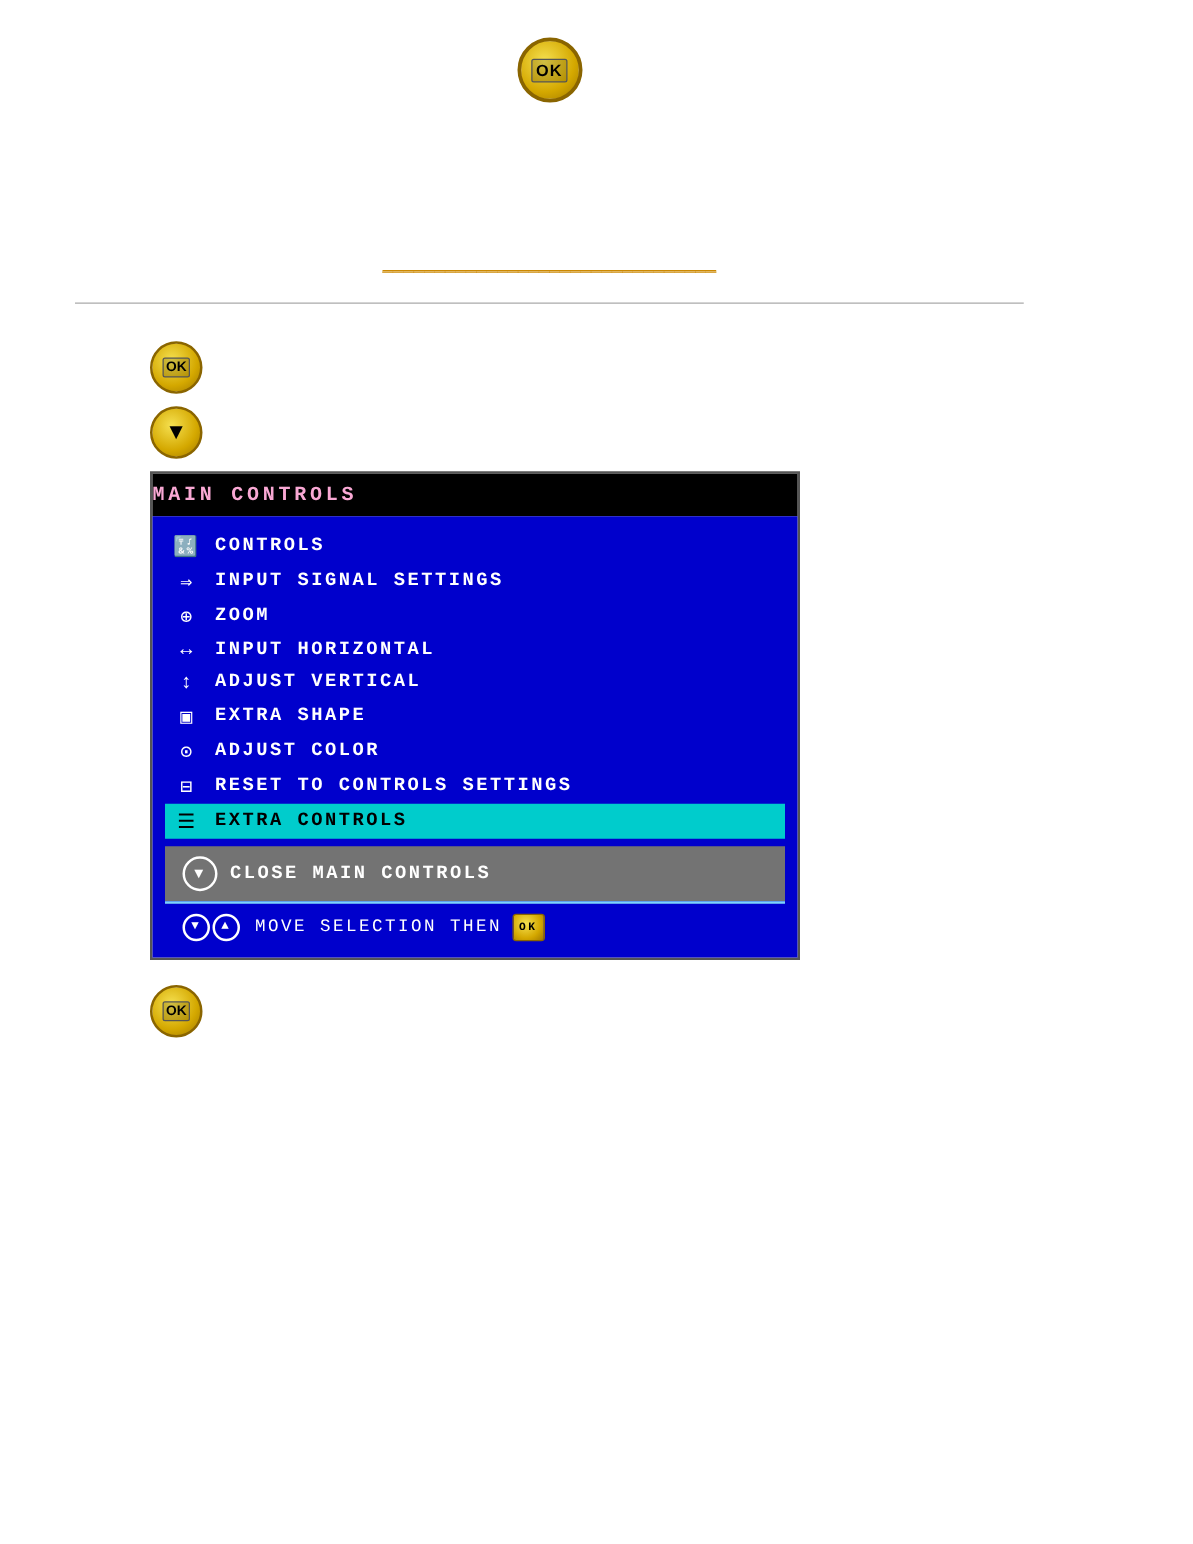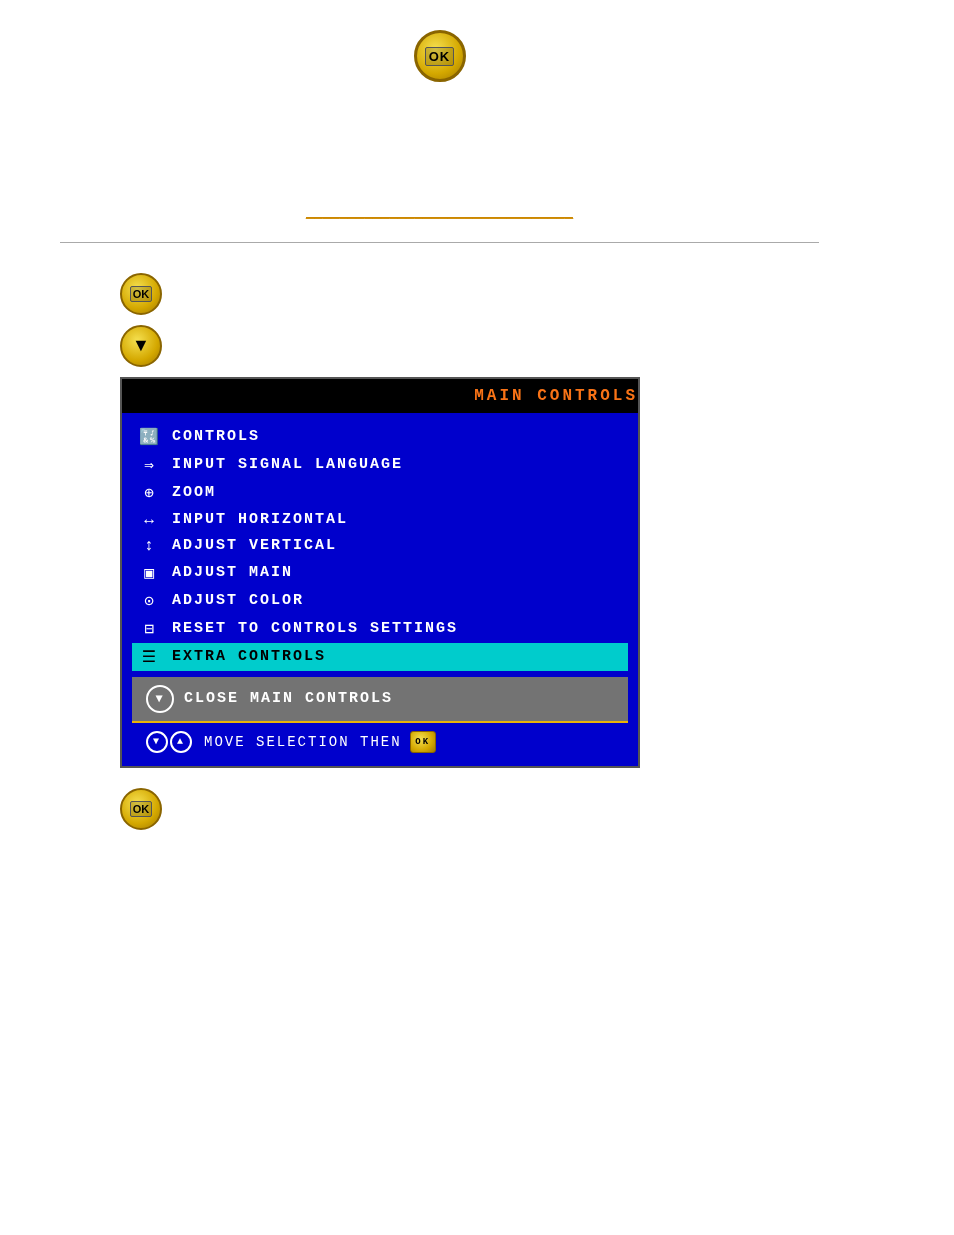--- a/index.html
+++ b/index.html
@@ -138,22 +138,22 @@
     
     .menu-box {
       width: 520px;
       margin: 10px 0 20px 0;
       border: 2px solid #555;
       font-family: 'Courier New', monospace;
     }
 
     .menu-title-bar {
       background: #000;
-      color: #f97316;
-      text-align: right;
+      color: #f9a8d4;
+      text-align: left;
       padding: 8px 0;
       font-size: 16px;
       font-weight: bold;
       letter-spacing: 3px;
     }
 
     .menu-items-area {
       background: #0000cc;
       padding: 10px 10px 5px 10px;
     }
@@ -219,21 +219,21 @@
     }
 
     .menu-hint-row {
       display: flex;
       align-items: center;
       padding: 8px 14px;
       background: #0000cc;
       color: #fff;
       font-size: 14px;
       letter-spacing: 2px;
-      border-top: 2px solid #eab308;
+      border-top: 2px solid #7dd3fc;
     }
 
     .hint-icons {
       display: flex;
       align-items: center;
       margin-right: 10px;
     }
 
     .hint-down-icon {
       width: 22px;
@@ -340,41 +340,41 @@
 
     <div class="menu-items-area">
 
       <div class="menu-item">
         <span class="menu-item-icon">🔣</span>
         <span class="menu-item-label">CONTROLS</span>
       </div>
 
       <div class="menu-item">
         <span class="menu-item-icon">⇒</span>
-        <span class="menu-item-label">INPUT  SIGNAL  LANGUAGE</span>
+        <span class="menu-item-label">INPUT  SIGNAL  SETTINGS</span>
       </div>
 
       <div class="menu-item">
         <span class="menu-item-icon">⊕</span>
         <span class="menu-item-label">ZOOM</span>
       </div>
 
       <div class="menu-item">
         <span class="menu-item-icon">↔</span>
         <span class="menu-item-label">INPUT  HORIZONTAL</span>
       </div>
 
       <div class="menu-item">
         <span class="menu-item-icon">↕</span>
         <span class="menu-item-label">ADJUST  VERTICAL</span>
       </div>
 
       <div class="menu-item">
         <span class="menu-item-icon">▣</span>
-        <span class="menu-item-label">ADJUST  MAIN</span>
+        <span class="menu-item-label">EXTRA  SHAPE</span>
       </div>
 
       <div class="menu-item">
         <span class="menu-item-icon">⊙</span>
         <span class="menu-item-label">ADJUST  COLOR</span>
       </div>
 
       <div class="menu-item">
         <span class="menu-item-icon">⊟</span>
         <span class="menu-item-label">RESET  TO  CONTROLS  SETTINGS</span>

